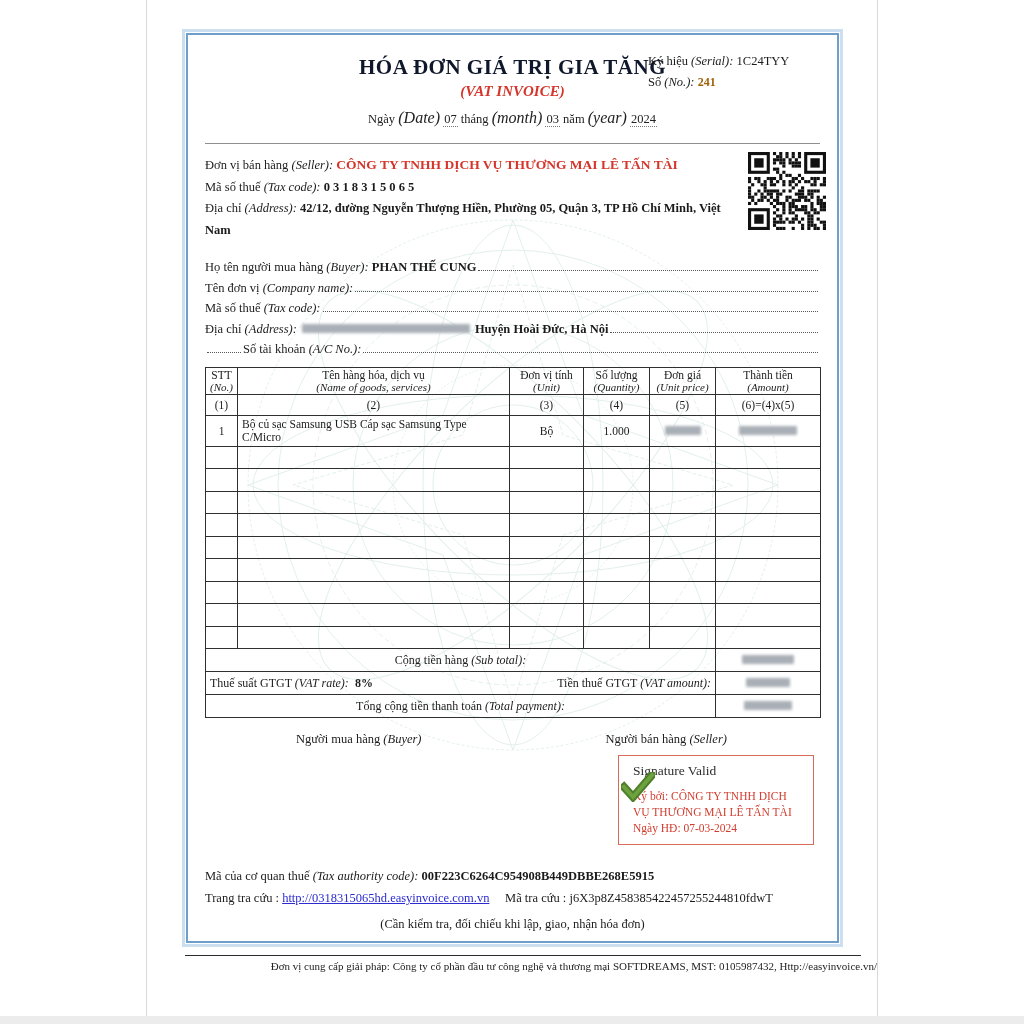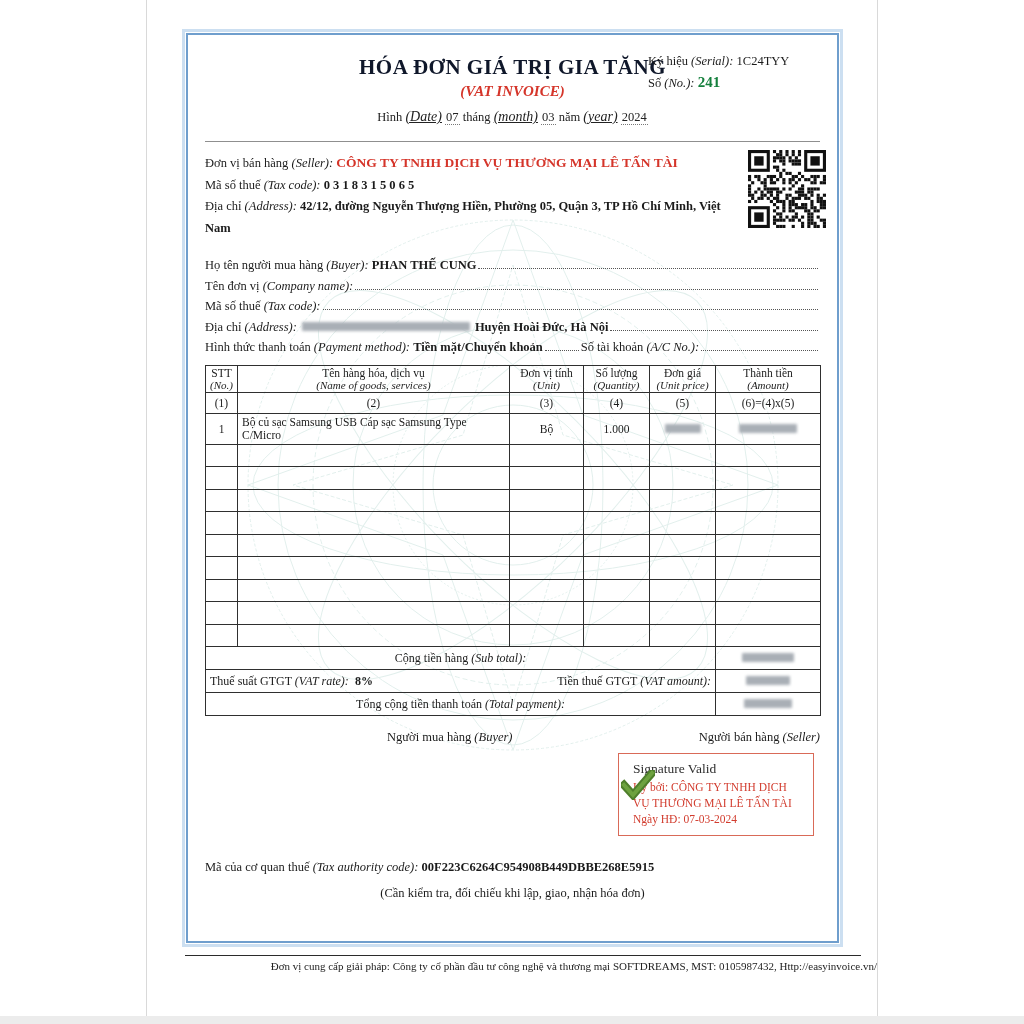--- a/index.html
+++ b/index.html
@@ -20,24 +20,24 @@
     padding:0 17px;background:transparent;
   }
   .watermark{position:absolute;left:50%;top:450px;transform:translate(-50%,-50%);z-index:0;pointer-events:none;}
   .content{position:relative;z-index:1;}
 
   
   .hdr{position:relative;margin-top:20px;text-align:center;}
   .title{font-size:21px;font-weight:bold;color:#0f172a;letter-spacing:.5px;}
   .subtitle{font-size:15px;font-weight:bold;font-style:italic;color:#d5352a;margin-top:3px;}
   .dateline{font-size:12.5px;margin-top:9px;color:#222;}
-  .dateline i{font-size:14px;text-decoration:underline;}
+  .dateline i{font-size:16px;}
   .num-dot{border-bottom:1.5px dotted #777;padding:0 1px;}
   .serialbox{position:absolute;right:2px;top:-4px;text-align:left;font-size:12.5px;line-height:21px;width:170px;}
-  .no-val{color:#15803d;font-weight:bold;font-size:15px;}
+  .no-val{color:#a16207;font-weight:bold;font-size:12px;}
   .hr-sep{border:0;border-top:1.5px solid #8f8f8f;margin:16px 0 10px 0;}
 
   
   .seller{position:relative;min-height:88px;padding-right:96px;font-size:12.5px;line-height:21.5px;}
   .seller-name{color:#d5352a;font-weight:bold;font-size:13.5px;}
   .b{font-weight:bold;}
   .qr{position:absolute;right:-6px;top:-2px;width:78px;height:78px;}
   .qr svg{width:78px;height:78px;display:block;}
 
   
@@ -60,26 +60,26 @@
   .itemrow td{height:28px;}
   .itemrow .nm{line-height:13px;}
   tr.empty td{height:19.5px;}
   .sumrow td{height:20px;font-size:12px;}
   .sum-flex{display:flex;justify-content:space-between;align-items:center;}
   .wordsrow td{height:19px;font-size:12px;}
   .words-flex{display:flex;align-items:baseline;}
 
   
   .signs{display:flex;margin-top:14px;font-size:12.5px;}
-  .sign-col{width:50%;text-align:right;}
+  .sign-col{width:50%;text-align:center;}
   .stamp{
     position:relative;margin:8px 6px 0 auto;width:196px;box-sizing:border-box;
     border:1.5px solid #d96a58;padding:7px 10px 8px 14px;background:rgba(255,255,255,.6);
   }
-  .stamp-valid{font-size:13.5px;color:#2e2e2e;margin-bottom:2px;}
+  .stamp-valid{font-size:13.5px;color:#2e2e2e;margin-bottom:9px;}
   .stamp-red{color:#d23c2e;font-size:11.5px;line-height:16px;}
   .check-icon{position:absolute;left:2px;top:16px;width:34px;height:30px;}
 
   
   .ffoot{margin-top:20px;font-size:12.5px;line-height:22px;}
   .link{color:#2b2bd0;text-decoration:underline;}
   .fnote{text-align:center;margin-top:4px;font-size:12.5px;}
 
   
   .provider-rule{position:absolute;left:38px;right:16px;top:955px;border-top:1.5px solid #2b2b2b;}
@@ -108,21 +108,21 @@
         <path d="M310 60 L360 230 L530 280 L360 330 L310 500 L260 330 L90 280 L260 230 Z" stroke-dasharray="4 2"></path>
       </g>
     </svg>
 
     <div class="content">
 
       <div class="hdr">
         <div class="title">HÓA ĐƠN GIÁ TRỊ GIA TĂNG</div>
         <div class="subtitle">(VAT INVOICE)</div>
         <div class="dateline">
-          <span>Hình</span>
+          <span>Ngày</span>
           <i>(Date)</i>
           <span class="num-dot">07</span>
           <span>tháng</span>
           <i>(month)</i>
           <span class="num-dot">03</span>
           <span>năm</span>
           <i>(year)</i>
           <span class="num-dot">2024</span>
         </div>
         <div class="serialbox">
@@ -402,22 +402,20 @@
           <span><span>Mã số thuế</span> <i>(Tax code):</i></span>
           <span class="leader"></span>
         </div>
         <div class="brow">
           <span><span>Địa chỉ</span> <i>(Address):</i></span>
           <span class="redact" style="width:168px;margin:0 5px;"></span>
           <span class="b">Huyện Hoài Đức, Hà Nội</span>
           <span class="leader"></span>
         </div>
         <div class="brow">
-          <span><span>Hình thức thanh toán</span> <i>(Payment method):</i>
-          <span class="b">Tiền mặt/Chuyển khoản</span></span>
           <span class="leader short"></span>
           <span><span>Số tài khoản</span> <i>(A/C No.):</i></span>
           <span class="leader"></span>
         </div>
       </div>
 
       <table class="goods">
         <colgroup>
           <col style="width:32px">
             <col style="width:272px">
@@ -586,20 +584,27 @@
         <div class="stamp-red">Ký bởi: CÔNG TY TNHH DỊCH VỤ THƯƠNG MẠI LÊ TẤN TÀI</div>
         <div class="stamp-red">Ngày HĐ: 07-03-2024</div>
       </div>
 
       <div class="ffoot">
         <div>
           <span>Mã của cơ quan thuế</span>
           <i>(Tax authority code):</i>
           <span class="b">00F223C6264C954908B449DBBE268E5915</span>
         </div>
+        <div>
+          <span>Trang tra cứu :</span>
+          <a class="link" href="#">http://0318315065hd.easyinvoice.com.vn</a>
+          &nbsp;&nbsp;&nbsp;
+          <span>Mã tra cứu :</span>
+          <span>j6X3p8Z458385422457255244810fdwT</span>
+        </div>
         <div class="fnote">(Cần kiểm tra, đối chiếu khi lập, giao, nhận hóa đơn)</div>
       </div>
     </div>
   </div>
 
   <div class="provider-rule"></div>
   <div class="provider-text">Đơn vị cung cấp giải pháp: Công ty cổ phần đầu tư công nghệ và thương mại SOFTDREAMS, MST: 0105987432, Http://easyinvoice.vn/</div>
 </div>
 
 <div class="bottom-strip"></div>

